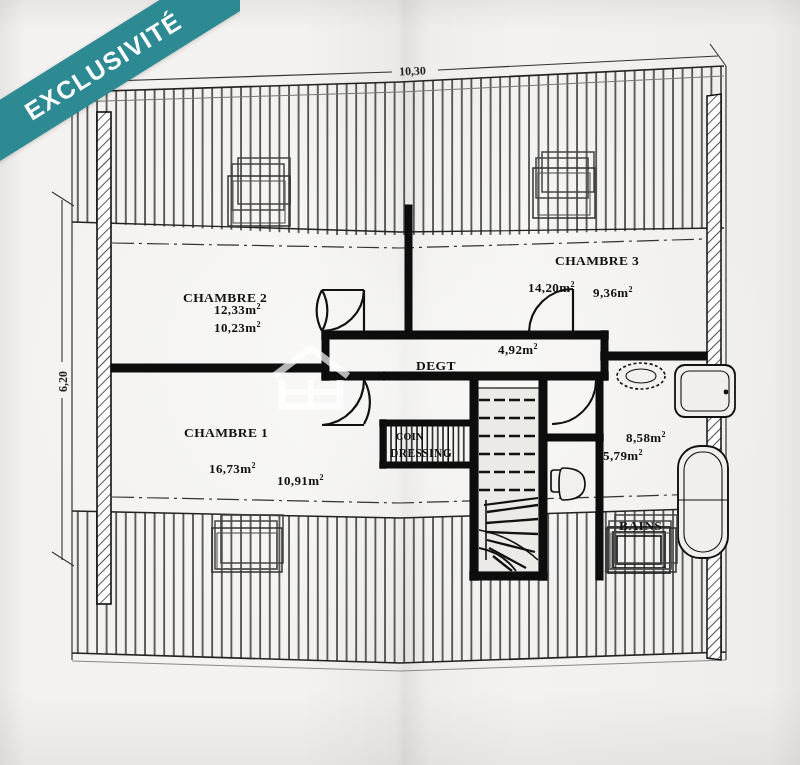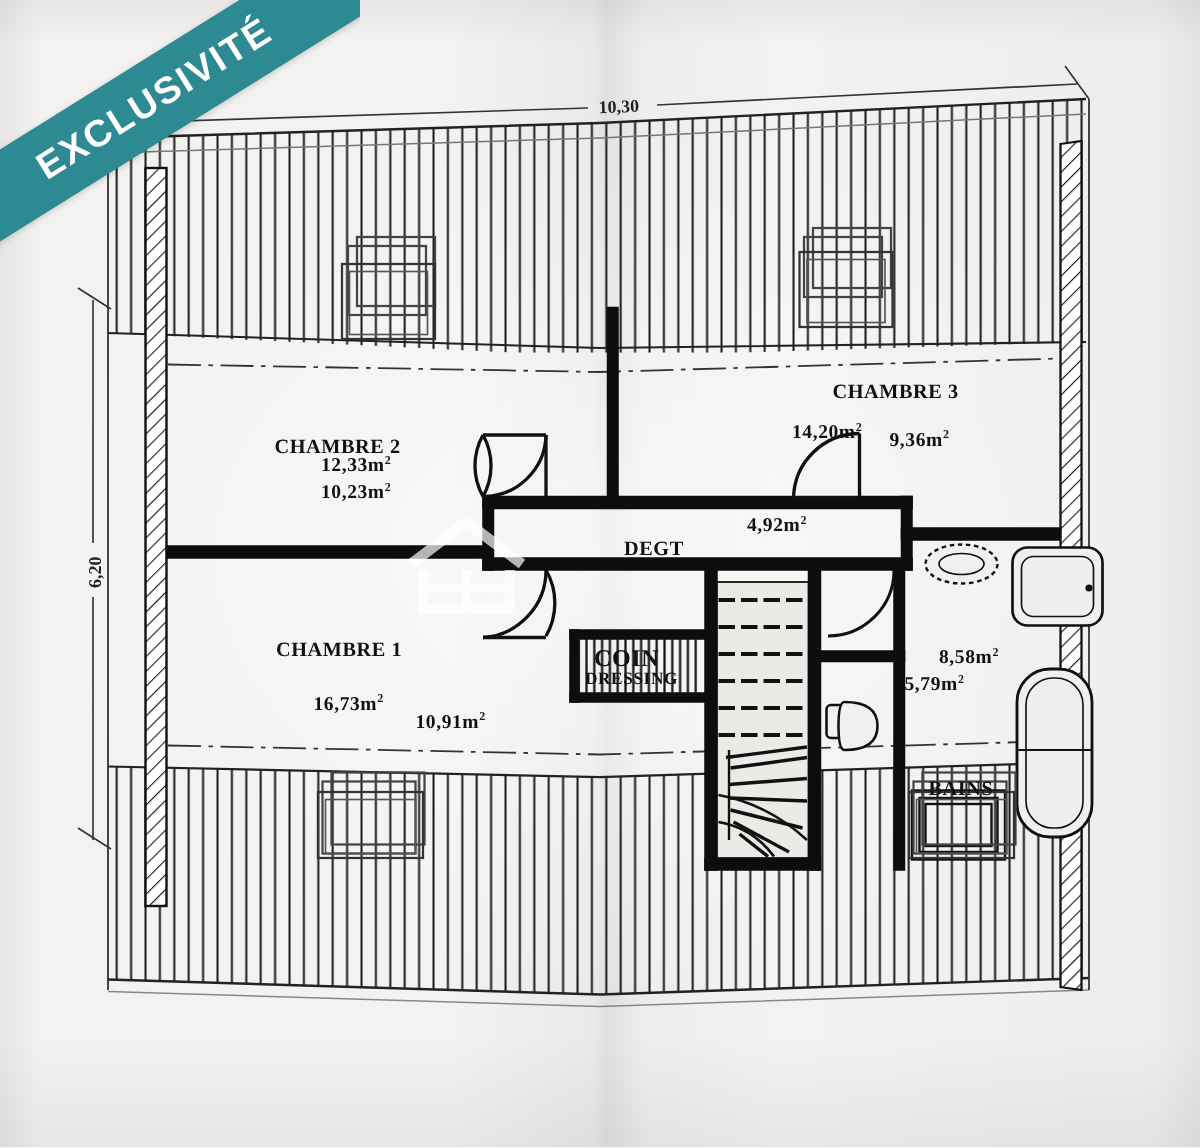--- a/index.html
+++ b/index.html
@@ -308,21 +308,21 @@
   </div>
   <div class="lbl area" style="left:593px;top:285px;">
     <span>9,36m</span><span class="sup">2</span>
   </div>
 
   <div class="lbl room" style="left:416px;top:342px;margin-top:16px;">DEGT</div>
   <div class="lbl area" style="left:498px;top:342px;">
     <span>4,92m</span><span class="sup">2</span>
   </div>
 
-  <div class="lbl" style="left:396px;top:431px;font-size:16px;text-align:right;">COIN</div>
+  <div class="lbl" style="left:396px;top:431px;font-size:10px;text-align:right;">COIN</div>
   <div class="lbl" style="left:390px;top:447px;font-size:11.5px;">DRESSING</div>
 
   <div class="lbl area" style="left:626px;top:430px;">
     <span>8,58m</span><span class="sup">2</span>
   </div>
   <div class="lbl area" style="left:603px;top:448px;">
     <span>5,79m</span><span class="sup">2</span>
   </div>
   <div class="lbl room" style="left:619px;top:474px;margin-top:44px;">BAINS</div>
 

